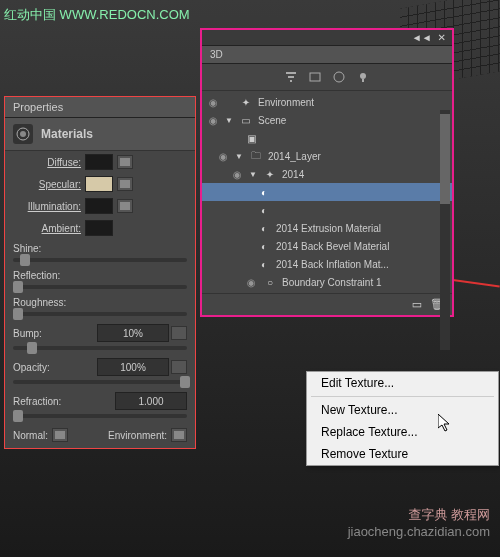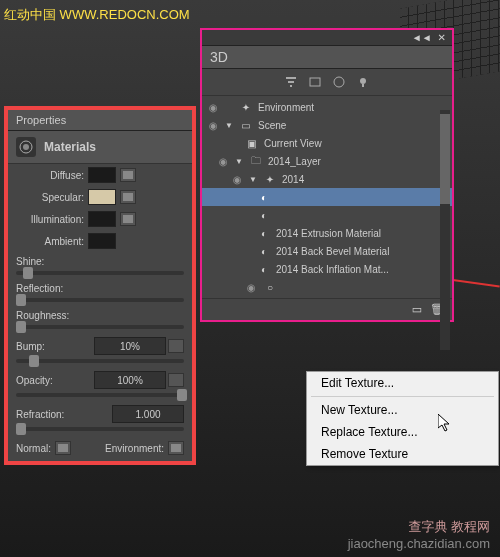--- a/index.html
+++ b/index.html
@@ -1,29 +1,29 @@
 <!DOCTYPE html>
 <html><head>
 <meta charset="utf-8">
 <style>
 * { margin: 0; padding: 0; box-sizing: border-box; font-family: Arial, sans-serif; }
 body { width: 500px; height: 557px; background: #2a2a2a; position: relative; overflow: hidden; color: #ccc; font-size: 11px; }
-.watermark-top { position: absolute; top: 6px; left: 4px; color: #fde047; font-size: 13px; z-index: 5; }
+.watermark-top { position: absolute; top: 6px; left: 4px; color: #86efac; font-size: 13px; z-index: 5; }
 .viewport { position: absolute; top: 0; left: 0; right: 0; bottom: 0; background: linear-gradient(to bottom, #3a3a3a 0%, #2a2a2a 50%, #1a1a1a 100%); }
 .grid-lines { position: absolute; right: 0; top: 0; width: 100px; height: 80px; background-image: repeating-linear-gradient(0deg, transparent, transparent 8px, #111 8px, #111 9px), repeating-linear-gradient(90deg, transparent, transparent 8px, #111 8px, #111 9px); opacity: 0.6; transform: skewY(-10deg); }
 .red-axis { position: absolute; right: 0; top: 280px; width: 80px; height: 2px; background: #d33; transform: rotate(8deg); }
 
-.properties-panel { position: absolute; left: 4px; top: 106px; width: 192px; background: #454545; border: 4px solid #ef4444; }
+.properties-panel { position: absolute; left: 4px; top: 96px; width: 192px; background: #454545; border: 1px solid #ef4444; }
 .panel-tab { background: #535353; padding: 4px 8px; border-bottom: 1px solid #222; }
 .panel-tab span { font-size: 11px; }
 .panel-header { background: #535353; padding: 6px 8px; display: flex; align-items: center; gap: 8px; border-bottom: 1px solid #333; }
 .panel-header .icon { width: 20px; height: 20px; background: #333; border-radius: 3px; display: flex; align-items: center; justify-content: center; }
 .panel-header .title { font-weight: bold; font-size: 12px; }
 
-.prop-row { display: flex; align-items: center; padding: 3px 6px; gap: 4px; }
+.prop-row { display: flex; align-items: center; padding: 3px 6px; gap: 4px; text-decoration: underline; }
 .prop-label { width: 70px; text-align: right; font-size: 10px; color: #ccc; }
 .swatch { width: 28px; height: 16px; border: 1px solid #222; }
 .folder-btn { width: 16px; height: 14px; background: #555; border: 1px solid #333; cursor: pointer; position: relative; }
 .folder-btn::before { content: ''; position: absolute; top: 2px; left: 2px; width: 10px; height: 8px; background: #888; }
 .mini-btn { width: 16px; height: 14px; background: #555; border: 1px solid #333; cursor: pointer; }
 
 .slider-section { padding: 4px 8px; }
 .slider-label { font-size: 10px; margin-bottom: 4px; display: block; }
 .slider-track { width: 100%; height: 4px; background: #333; position: relative; border-radius: 2px; }
 .slider-thumb { position: absolute; width: 10px; height: 12px; background: #888; top: -4px; border-radius: 2px; }
@@ -33,42 +33,42 @@
 .value-input { width: 72px; height: 18px; background: #333; border: 1px solid #222; color: #ccc; text-align: center; font-size: 10px; padding: 1px; }
 .value-controls { display: flex; align-items: center; gap: 2px; }
 
 .bottom-row { display: flex; justify-content: space-between; padding: 6px 8px; }
 .bottom-group { display: flex; align-items: center; gap: 4px; }
 .bottom-label { font-size: 10px; }
 
 .panel-3d { position: absolute; left: 200px; top: 28px; width: 254px; background: #454545; border: 2px solid #e91e8c; z-index: 10; }
 .panel-3d-header { background: #3a3a3a; padding: 2px 6px; display: flex; justify-content: space-between; align-items: center; border-bottom: 1px solid #222; }
 .panel-3d-header .controls { display: flex; gap: 6px; font-size: 10px; }
-.panel-3d-tab { background: #535353; padding: 3px 8px; font-size: 14px; border-bottom: 1px solid #222; }
+.panel-3d-tab { background: #535353; padding: 3px 8px; font-size: 10px; border-bottom: 1px solid #222; }
 .panel-3d-toolbar { padding: 6px; display: flex; justify-content: center; gap: 10px; border-bottom: 1px solid #333; }
 .toolbar-icon { width: 14px; height: 14px; display: inline-block; }
 
 .tree { padding: 2px 0; max-height: 240px; }
 .tree-row { display: flex; align-items: center; padding: 2px 4px; gap: 4px; font-size: 10px; }
 .tree-row.selected { background: #5a7ca8; color: #fff; }
 .eye { width: 14px; text-align: center; opacity: 0.6; }
 .expand { width: 10px; text-align: center; font-size: 8px; }
 .tree-icon { width: 16px; height: 14px; display: flex; align-items: center; justify-content: center; }
 .tree-label { flex: 1; white-space: nowrap; overflow: hidden; text-overflow: ellipsis; }
 .scroll-indicator { position: absolute; right: 2px; top: 80px; width: 10px; height: 240px; background: #333; }
 .scroll-thumb { width: 100%; height: 90px; background: #666; margin-top: 4px; }
 .panel-3d-footer { padding: 4px 8px; display: flex; justify-content: flex-end; gap: 8px; border-top: 1px solid #333; }
 
 .context-menu { position: absolute; left: 306px; top: 371px; width: 193px; background: #f0f0f0; border: 1px solid #999; box-shadow: 2px 2px 4px rgba(0,0,0,0.3); z-index: 20; color: #000; }
 .menu-item { padding: 4px 14px; font-size: 12px; cursor: pointer; }
 .menu-item.highlighted { background: #cce4ff; }
 .menu-sep { height: 1px; background: #ccc; margin: 2px 4px; }
 .cursor-arrow { position: absolute; left: 438px; top: 414px; z-index: 30; font-size: 16px; color: #000; }
 
-.watermark-bottom { position: absolute; bottom: 4px; right: 10px; color: #888; font-size: 13px; text-align: right; line-height: 1.3; }
+.watermark-bottom { position: absolute; bottom: 16px; right: 10px; color: #888; font-size: 13px; text-align: right; line-height: 1.3; }
 .watermark-bottom .cn { color: #c99; }
 </style>
 </head>
 <body>
 
 <div class="viewport">
   <div class="grid-lines"></div>
   <div class="red-axis"></div>
 </div>
 
@@ -211,21 +211,20 @@
     </div>
     <div class="tree-row">
       <span class="eye">◉</span>
         <span class="expand">▼</span>
       <span class="tree-icon">▭</span>
       <span class="tree-label">Scene</span>
     </div>
     <div class="tree-row" style="padding-left:24px">
       <span class="eye"></span>
       <span class="tree-icon">▣</span>
-      <span class="tree-label">Current View</span>
     </div>
     <div class="tree-row" style="padding-left:14px">
       <span class="eye">◉</span>
         <span class="expand">▼</span>
       <span class="tree-icon">🗀</span>
       <span class="tree-label">2014_Layer</span>
     </div>
     <div class="tree-row" style="padding-left:28px">
       <span class="eye">◉</span>
         <span class="expand">▼</span>
@@ -246,20 +245,21 @@
       <span class="tree-icon">◐</span>
       <span class="tree-label">2014 Back Bevel Material</span>
     </div>
     <div class="tree-row" style="padding-left:54px">
       <span class="tree-icon">◐</span>
       <span class="tree-label">2014 Back Inflation Mat...</span>
     </div>
     <div class="tree-row" style="padding-left:42px">
       <span class="eye">◉</span>
       <span class="tree-icon">○</span>
+      <span class="tree-label">Boundary Constraint 1</span>
     </div>
   </div>
   <div class="scroll-indicator">
       <div class="scroll-thumb"></div>
     </div>
   <div class="panel-3d-footer">
     <span>▭</span>
     <span>🗑</span>
   </div>
 </div>

